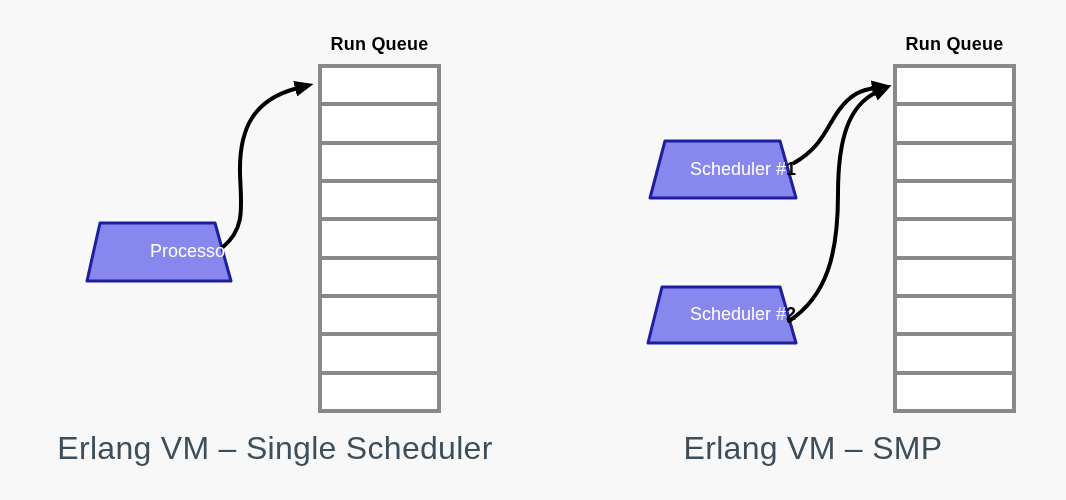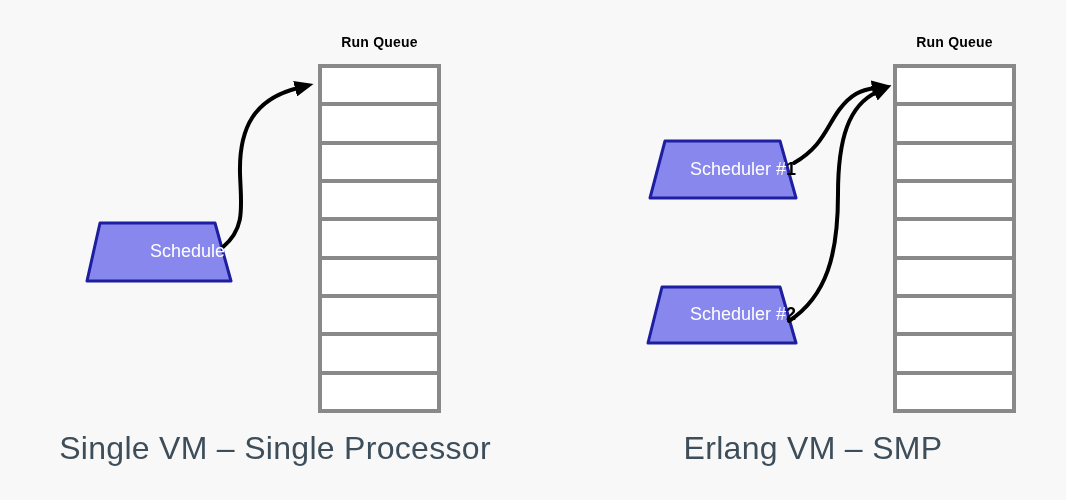--- a/index.html
+++ b/index.html
@@ -31,21 +31,21 @@
     gap: 4px;
   }
   .queue .cell {
     background: #ffffff;
     flex: 1 1 auto;
   }
   .queue-label {
     position: absolute;
     width: 123px;
     text-align: center;
-    font-size: 14px;
+    font-size: 18px;
     font-weight: 600;
     color: #000000;
     letter-spacing: 0.2px;
     white-space: nowrap;
   }
   
   .trap-label {
     position: absolute;
     text-align: right;
     font-size: 18px;
@@ -101,24 +101,24 @@
       <div class="cell"></div>
       <div class="cell"></div>
       <div class="cell"></div>
       <div class="cell"></div>
       <div class="cell"></div>
       <div class="cell"></div>
       <div class="cell"></div>
     </div>
 
   <div class="trap-label" style="left:87px; top:241px; width:144px;">
-    <span>Scheduler</span>
+    <span>Processor</span>
   </div>
 
-  <div class="caption" style="left:275px;">Single VM – Single Processor</div>
+  <div class="caption" style="left:275px;">Erlang VM – Single Scheduler</div>
 
   <div class="queue-label" style="left:893px; top:34px;">Run Queue</div>
 
   <div class="queue" style="left:893px; top:64px;">
       <div class="cell"></div>
       <div class="cell"></div>
       <div class="cell"></div>
       <div class="cell"></div>
       <div class="cell"></div>
       <div class="cell"></div>

